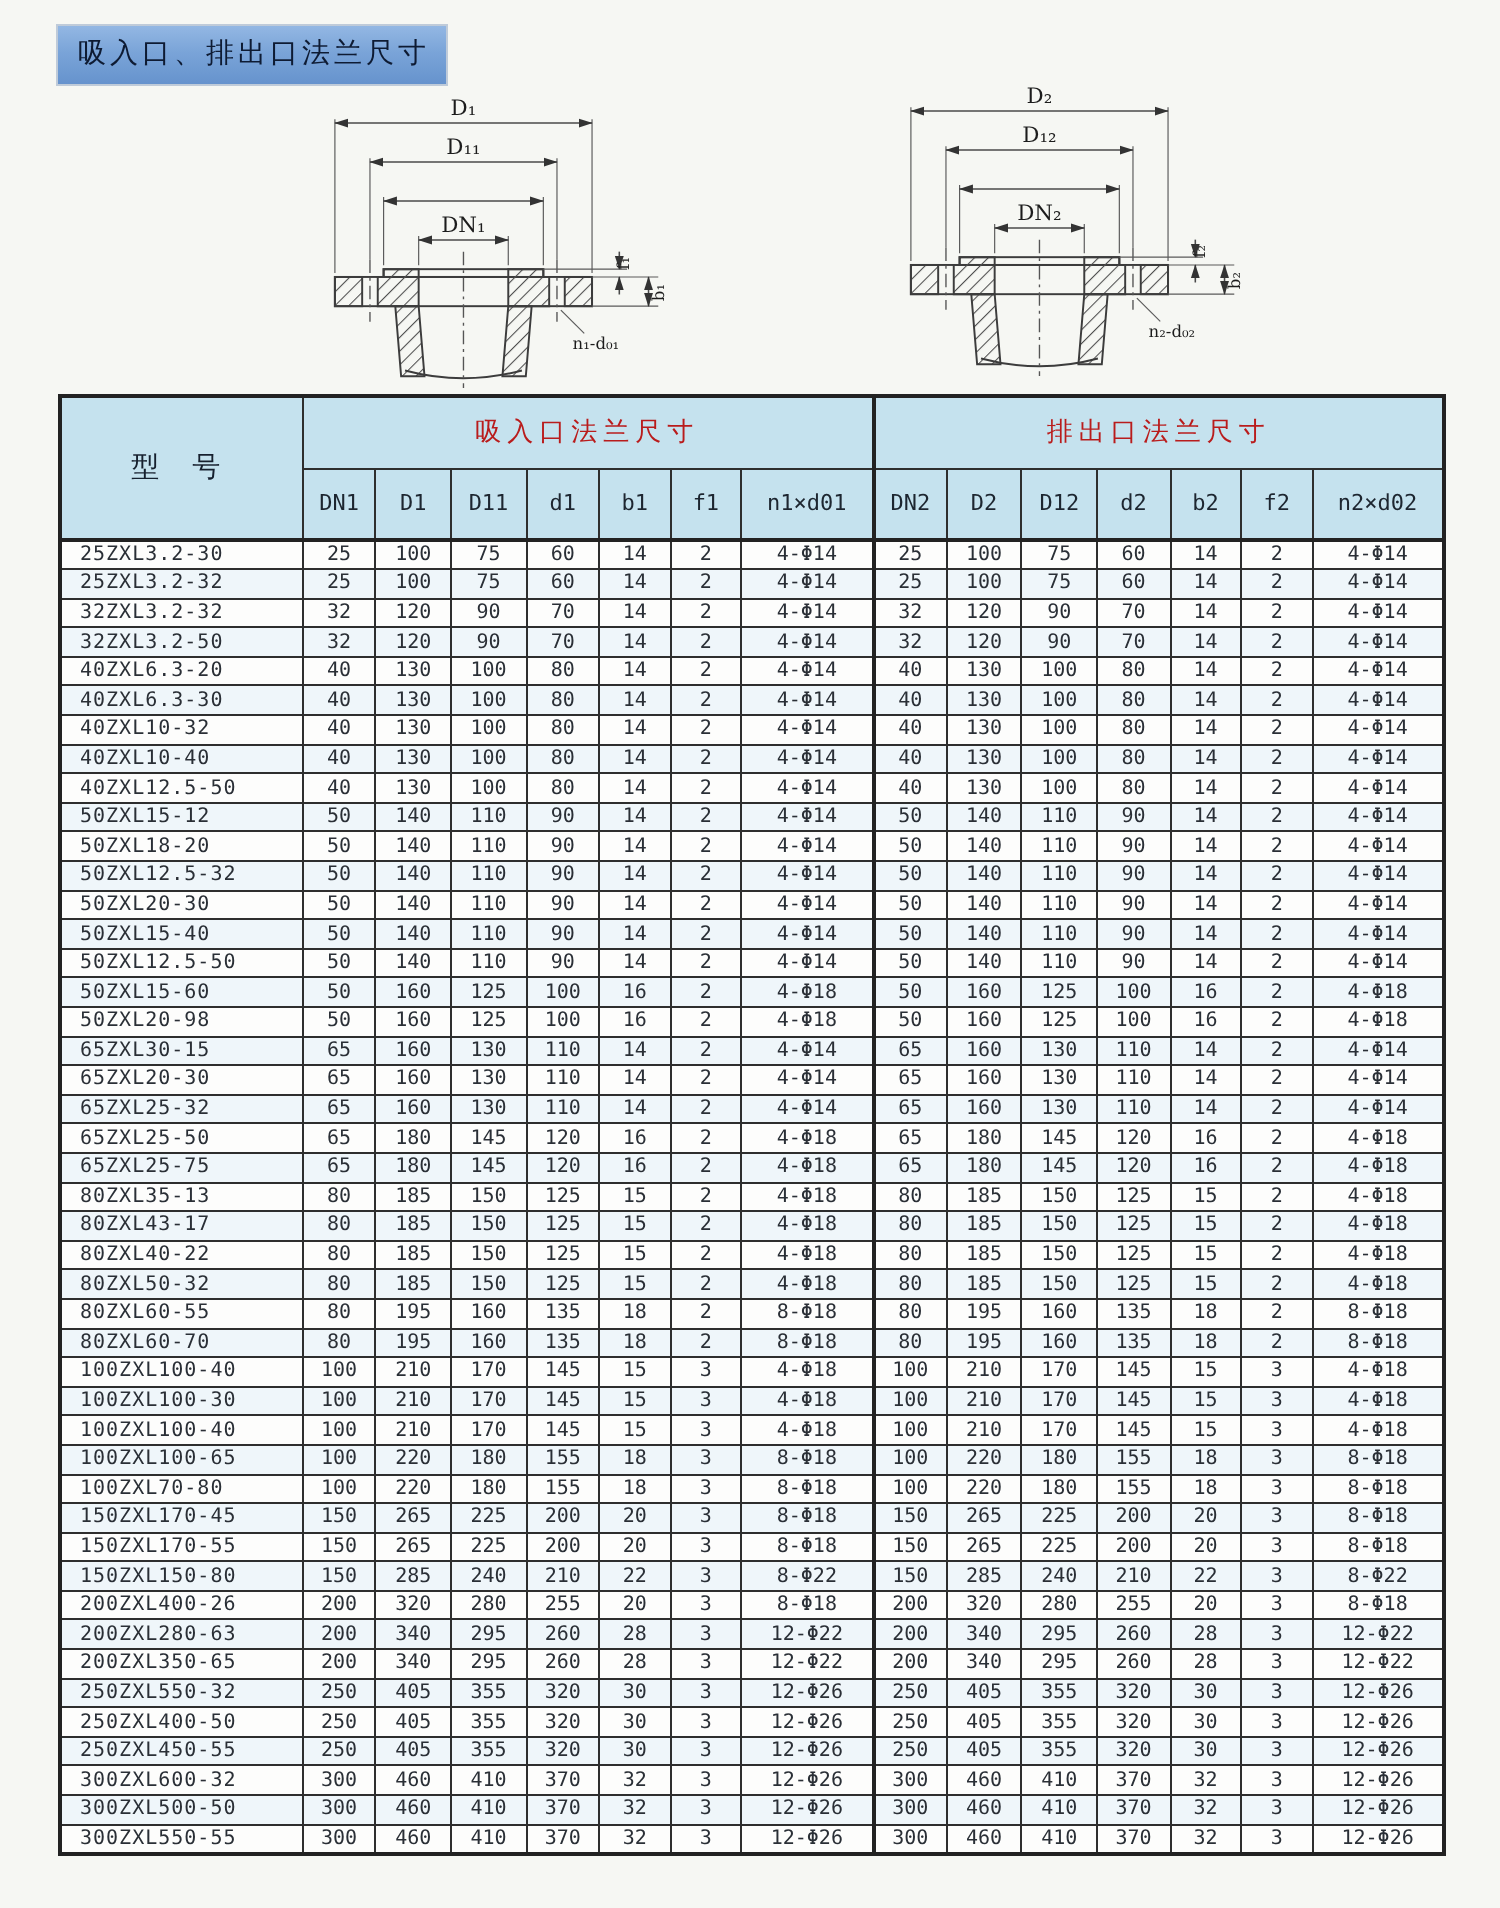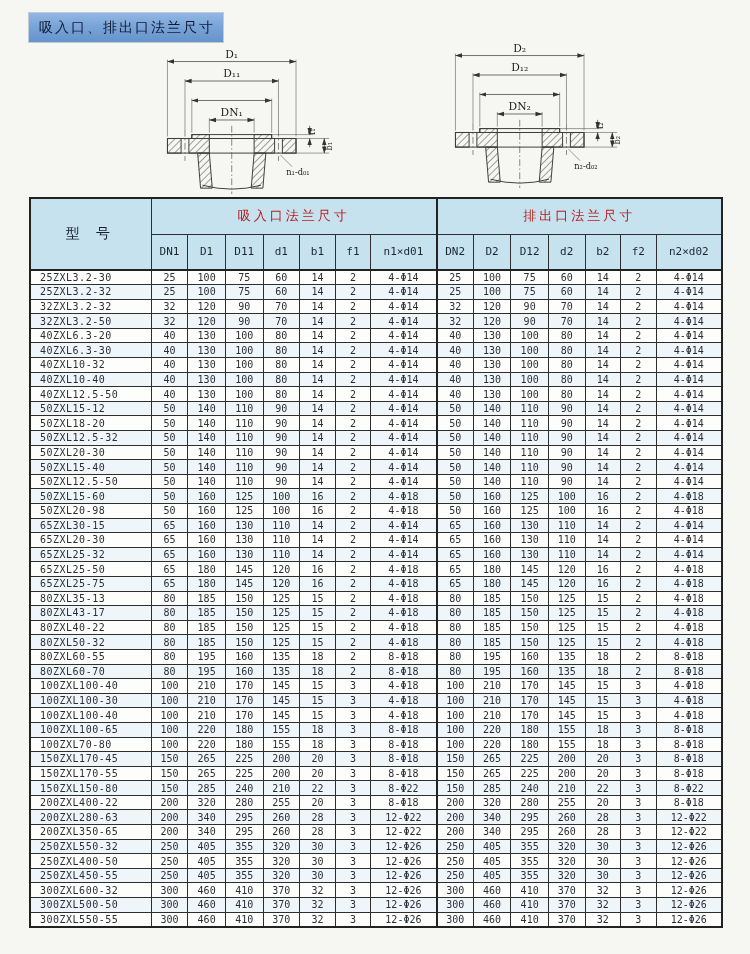--- a/index.html
+++ b/index.html
@@ -861,21 +861,21 @@
           <td>8-Φ22</td>
           <td class="sep-left">150</td>
           <td>285</td>
           <td>240</td>
           <td>210</td>
           <td>22</td>
           <td>3</td>
           <td>8-Φ22</td>
         </tr>
         <tr>
-          <td class="model">200ZXL400-22</td>
+          <td class="model">200ZXL400-26</td>
           <td>200</td>
           <td>320</td>
           <td>280</td>
           <td>255</td>
           <td>20</td>
           <td>3</td>
           <td>8-Φ18</td>
           <td class="sep-left">200</td>
           <td>320</td>
           <td>280</td>

